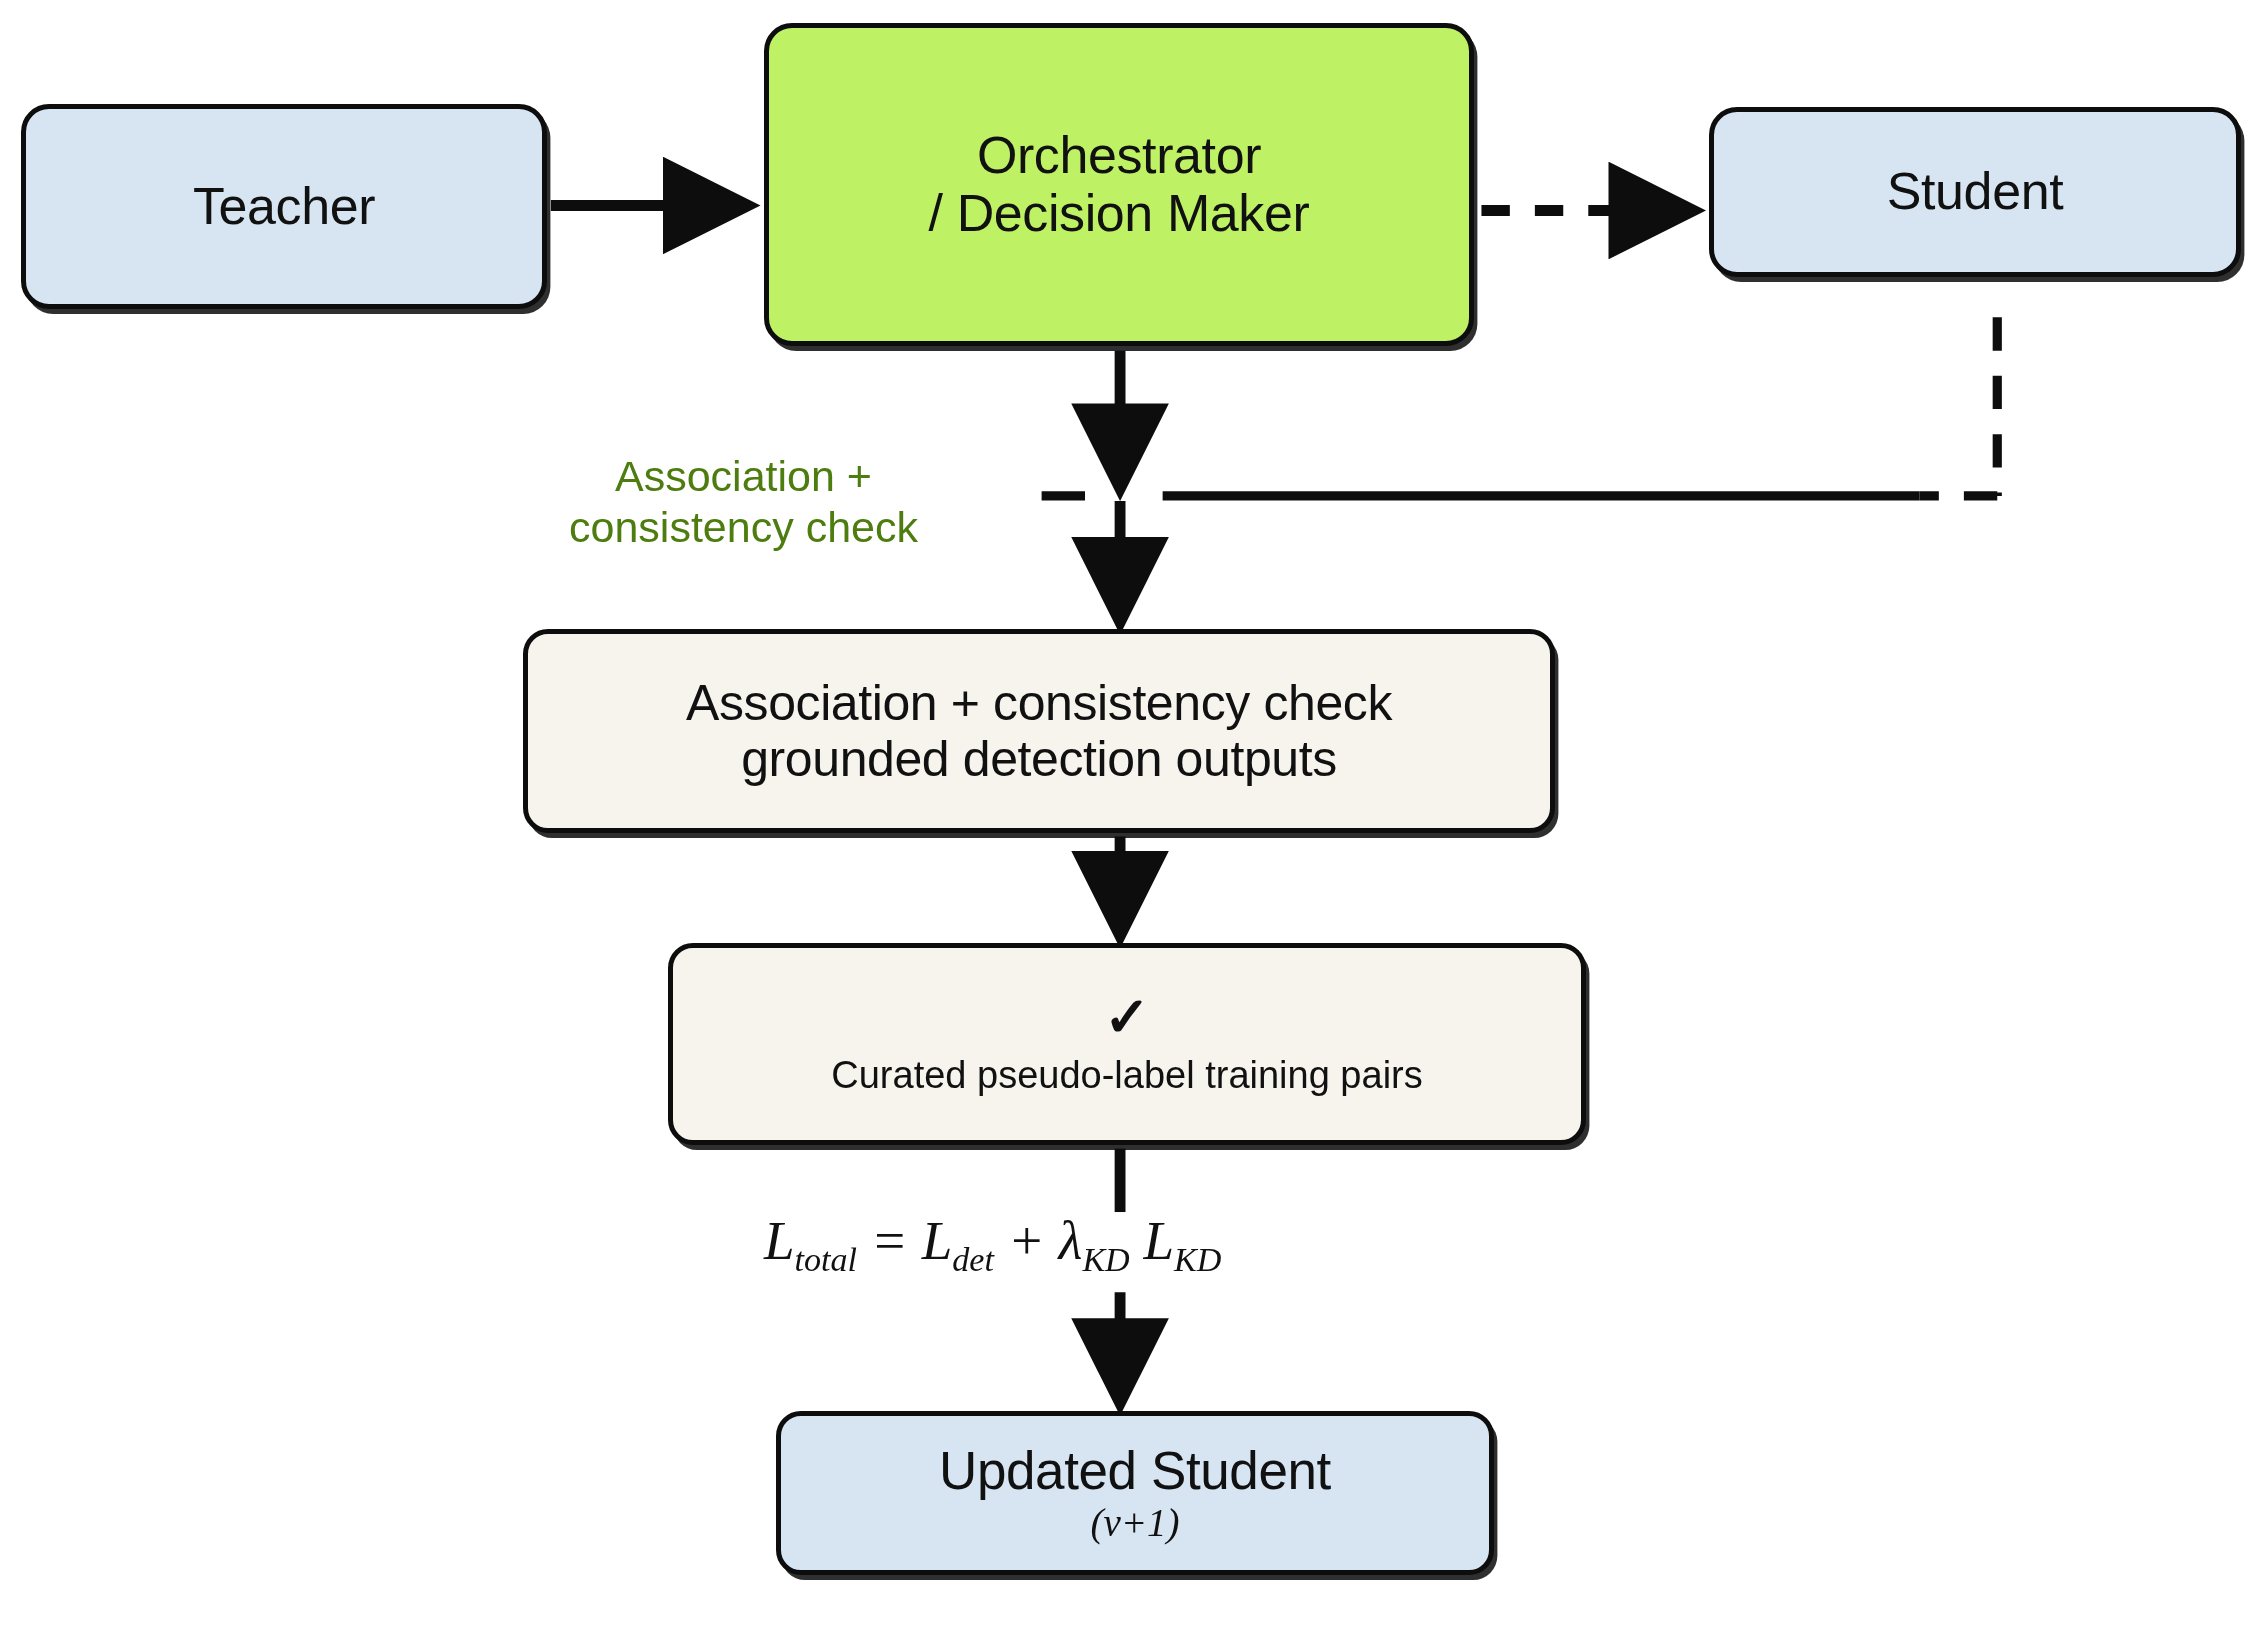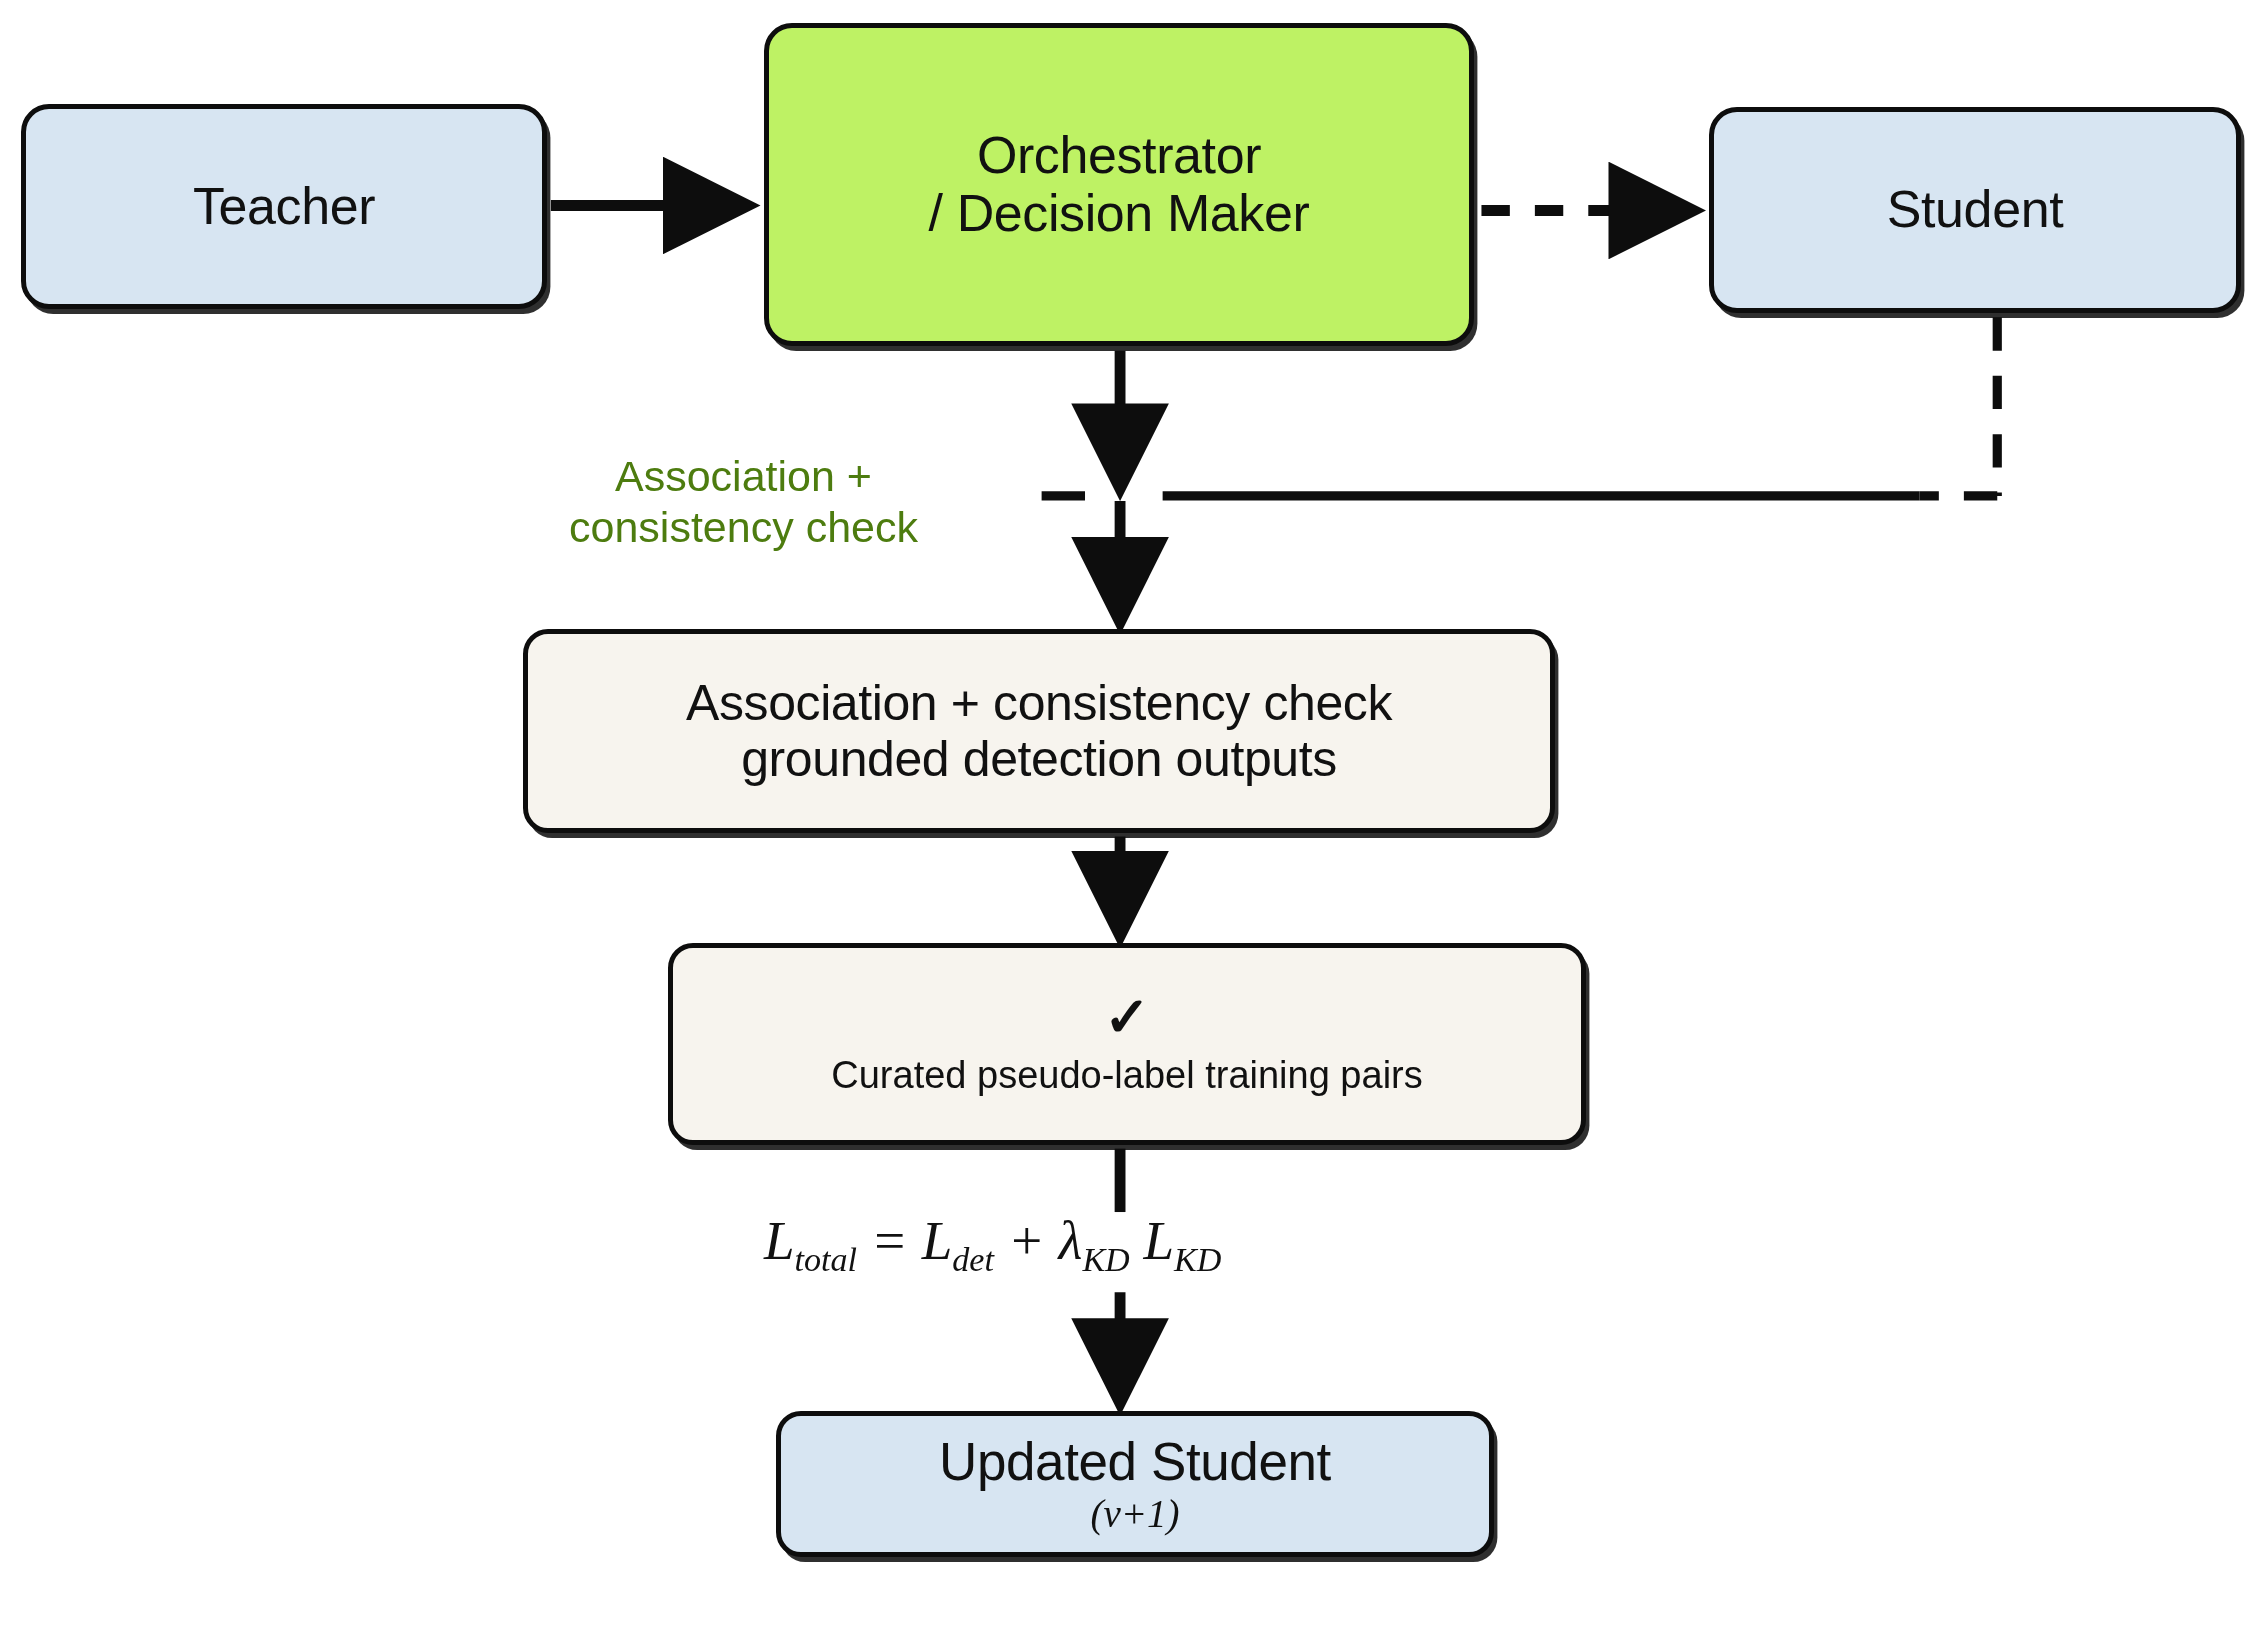--- a/index.html
+++ b/index.html
@@ -47,21 +47,21 @@
     letter-spacing: -0.4px;
   }
   .line2 {
     font-size: 52px;
     line-height: 1.12;
     letter-spacing: -0.4px;
   }
 
   #node-teacher { left: 21px;  top: 104px;  width: 526px;  height: 205px; }
   #node-orchestrator { left: 764px; top: 23.4px; width: 710px; height: 323px; }
-  #node-student { left: 1709px; top: 107px; width: 532px; height: 206px; }
+  #node-student { left: 1709px; top: 107px; width: 532px; height: 170px; }
 
   #node-detect {
     left: 523px; top: 629px; width: 1032px; height: 204px;
     border-radius: 25px;
   }
   #node-detect .line1, #node-detect .line2 { font-size: 50px; }
 
   #node-pseudo {
     left: 668px; top: 943px; width: 918px; height: 202px;
     border-radius: 25px;
@@ -80,21 +80,21 @@
     font-weight: bold;
     line-height: 1;
     transform: translateY(-1.7px);
   }
   .pseudo-sub {
     font-size: 38px;
     line-height: 1.05;
   }
 
   #node-updated {
-    left: 776px; top: 1411px; width: 718px; height: 146px;
+    left: 776px; top: 1411px; width: 718px; height: 164px;
     border-radius: 25px;
   }
   #node-updated .line1 { font-size: 53px; }
   .iter-sub {
     font-family: "Liberation Serif", serif;
     font-style: italic;
     font-size: 39px;
     line-height: 1.05;
     margin-top: 3.3px;
   }

